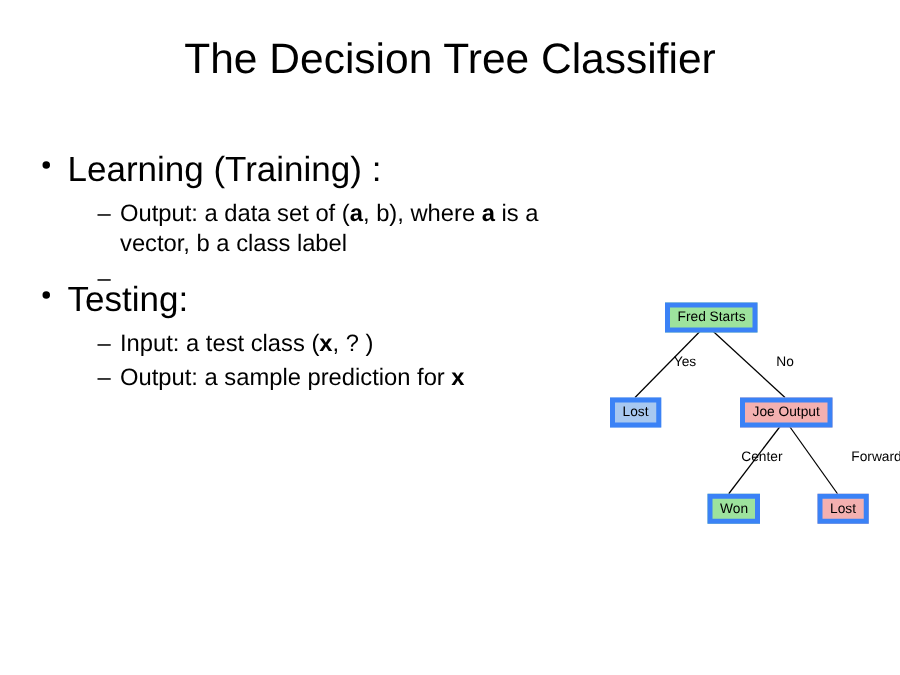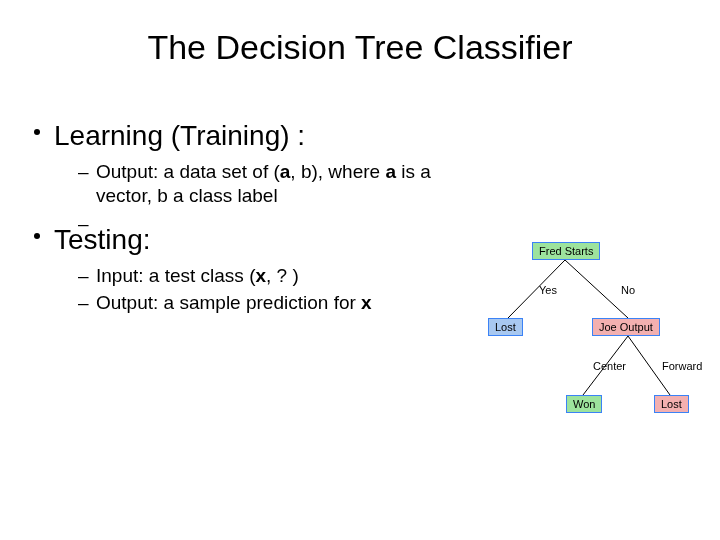--- a/index.html
+++ b/index.html
@@ -60,21 +60,21 @@
     position: absolute;
     left: 470px;
     top: 240px;
     width: 230px;
     height: 230px;
     font-family: Arial, Helvetica, sans-serif;
     font-size: 11px;
   }
   .node {
     position: absolute;
-    border: 1px solid #3b82f6;
+    border: 4px solid #3b82f6;
     padding: 2px 6px;
     text-align: right;
     white-space: nowrap;
   }
   .n-green { background: #9de39d; }
   .n-blue  { background: #a8c8f0; }
   .n-red   { background: #f3b0b0; }
   .edge-label {
     position: absolute;
     font-size: 11px;
@@ -133,17 +133,17 @@
 
   <div class="node n-green" style="left:62px; top:2px;">Fred Starts</div>
 
   <div class="edge-label" style="left:48px; top:44px;">Yes</div>
   <div class="edge-label" style="left:130px; top:44px;">No</div>
 
   <div class="node n-blue" style="left:18px; top:78px;">Lost</div>
   <div class="node n-red" style="left:122px; top:78px;">Joe Output</div>
 
   <div class="edge-label" style="left:102px; top:120px;">Center</div>
-  <div class="edge-label" style="left:171px; top:120px;">Forward</div>
+  <div class="edge-label" style="left:190px; top:120px;">Forward</div>
 
   <div class="node n-green" style="left:96px; top:155px;">Won</div>
   <div class="node n-red" style="left:184px; top:155px;">Lost</div>
 </div>
 
 </body></html>

